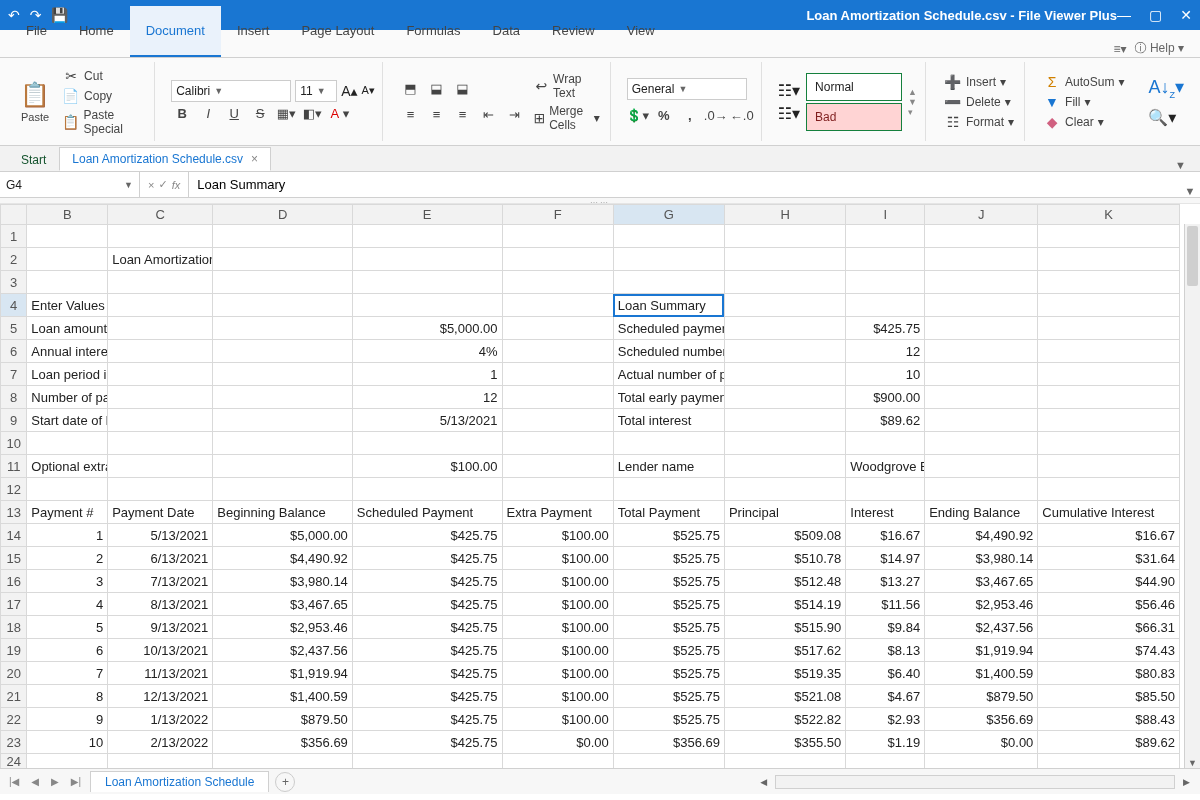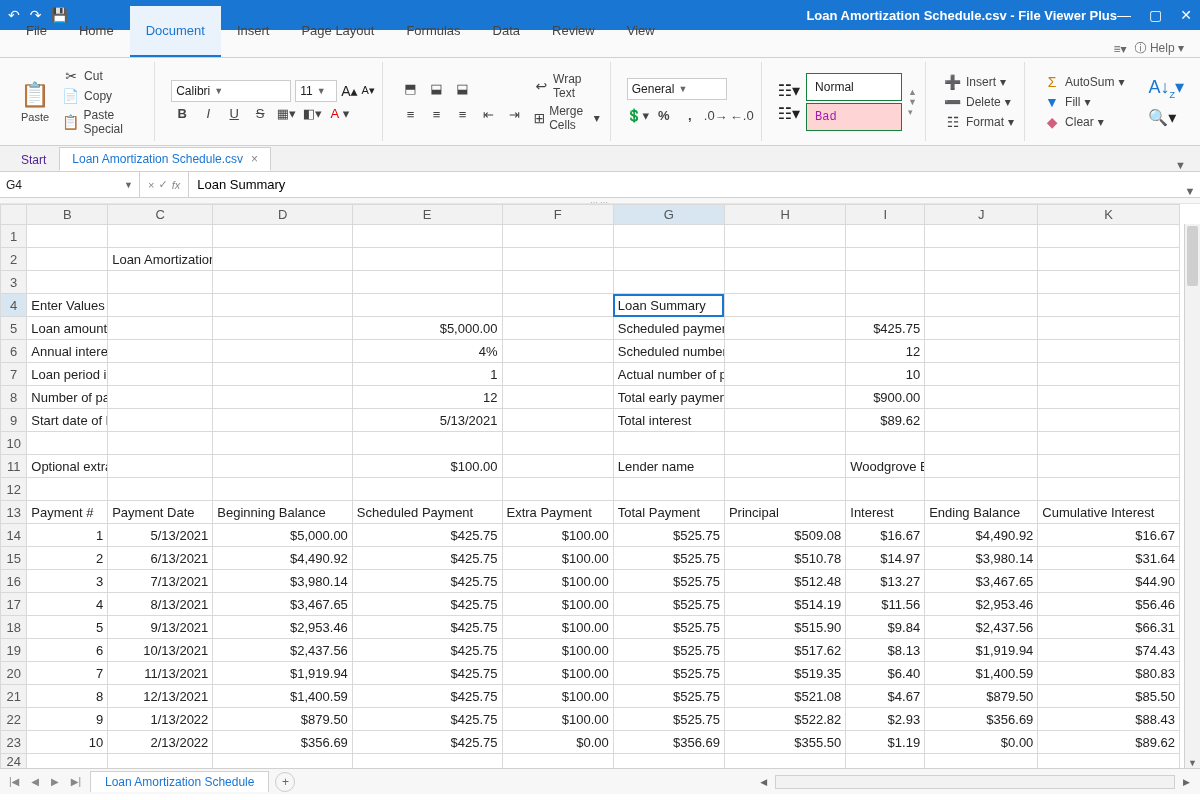--- a/index.html
+++ b/index.html
@@ -29,25 +29,25 @@
 .bigbtn .glyph { font-size: 24px; color: #1976d2; }
 .bigbtn .lbl { font-size: 11px; color: #444; }
 .stack { display: flex; flex-direction: column; gap: 2px; justify-content: center; }
 .smallbtn { display: flex; align-items: center; gap: 4px; font-size: 12px; color: #444; cursor: pointer; padding: 1px 2px; }
 .smallbtn .glyph { font-size: 14px; width: 18px; text-align: center; }
 .dd { display: inline-flex; align-items: center; border: 1px solid #ccc; background: #fff; height: 22px; font-size: 12px; padding: 0 4px; cursor: pointer; }
 .dd .caret { font-size: 9px; color: #666; margin-left: 4px; }
 .iconrow { display: flex; gap: 4px; }
 .iconrow span { width: 22px; height: 20px; display: inline-flex; align-items: center; justify-content: center; font-size: 13px; color: #444; cursor: pointer; }
 .stylebox { border: 1px solid #15803d; background: #fff; width: 96px; height: 28px; display: flex; align-items: center; padding: 0 8px; font-size: 12px; cursor: pointer; }
-.stylebox.bad { background: #ffd4d4; color: #a21caf; font-family: Liberation Mono, monospace; }
+.stylebox.bad { background: #ffd4d4; color: #7f1d1d; }
 
 
 .filetabs { background: #f2f2f2; border-bottom: 1px solid #d0d0d0; height: 26px; display: flex; align-items: flex-end; padding: 0 8px; }
-.filetabs .ftab { padding: 4px 12px; font-size: 12px; color: #4c1d95; border: 1px solid transparent; border-bottom: none; cursor: pointer; }
+.filetabs .ftab { padding: 4px 12px; font-size: 12px; color: #14532d; border: 1px solid transparent; border-bottom: none; cursor: pointer; }
 .filetabs .ftab.active { background: #fff; color: #1976d2; border: 1px solid #d0d0d0; border-bottom: 1px solid #fff; }
 .filetabs .ftab .x { margin-left: 8px; color: #888; }
 .filetabs .spacer { flex: 1; }
 .filetabs .collapse { font-size: 11px; color: #666; padding: 0 6px; cursor: pointer; }
 
 
 .formulabar { height: 26px; display: flex; align-items: flex-end; border-bottom: 1px solid #d0d0d0; }
 .formulabar .namebox { width: 140px; border-right: 1px solid #d0d0d0; display: flex; align-items: center; padding: 0 6px; font-size: 12px; height: 100%; }
 .formulabar .namebox .caret { font-size: 9px; color: #666; margin-left: auto; }
 .formulabar .fxicons { display: flex; align-items: center; gap: 4px; padding: 0 8px; border-right: 1px solid #d0d0d0; height: 100%; font-size: 11px; color: #888; }
@@ -187,21 +187,21 @@
     <div class="stack">
       <div class="smallbtn">
           <span class="glyph">↩</span>
           <span>Wrap Text</span>
         </div>
       <div class="smallbtn"><span class="glyph">⊞</span><span>Merge Cells</span> ▾</div>
     </div>
   </div>
   <div class="group">
     <div class="stack" style="gap:6px">
-      <div class="dd" style="width:100px">
+      <div class="dd" style="width:120px">
           <span>General</span>
           <span class="caret">▼</span>
         </div>
       <div class="iconrow">
         <span>💲▾</span>
         <span>
             <b>%</b>
           </span>
         <span>
             <b>,</b>

